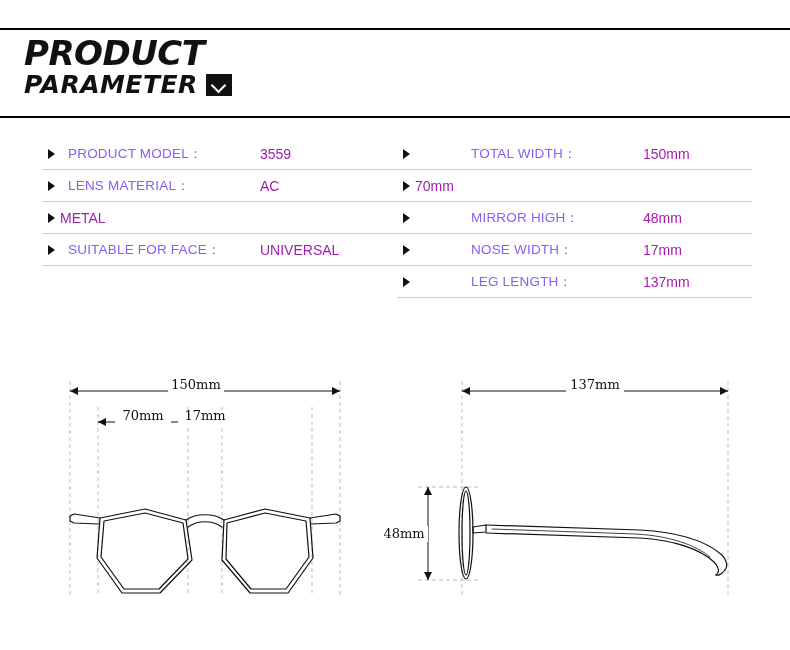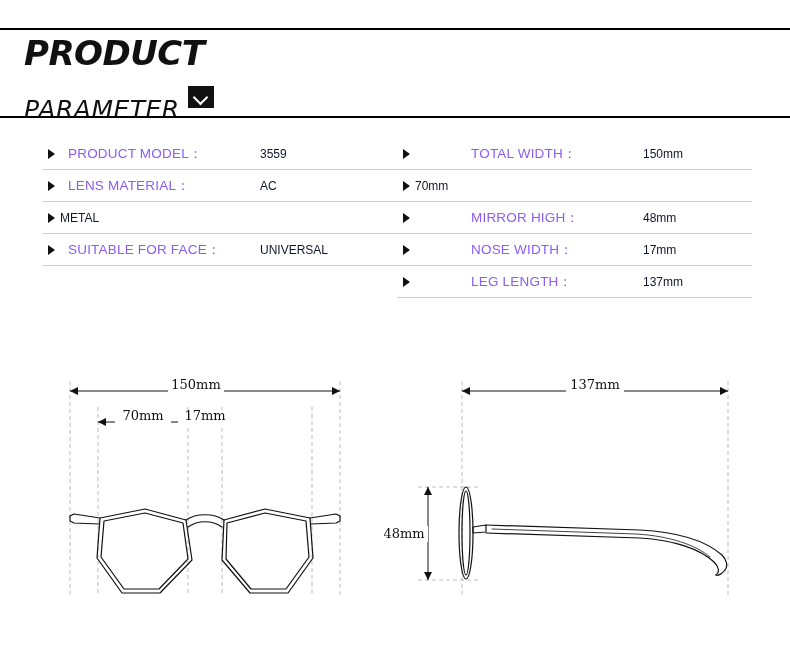--- a/index.html
+++ b/index.html
@@ -50,26 +50,25 @@
     color: #111;
     display: block;
   }
   .title-sub-row {
     display: flex;
     align-items: center;
     margin-top: 2px;
   }
   .title-sub {
     font-family: "DejaVu Sans", sans-serif;
-    font-weight: normal;
+    font-weight: bold;
     font-style: italic;
     font-size: 25px;
     letter-spacing: 0.5px;
     color: #111;
-    margin-top: 25px;
   }
   .chevron-box {
     width: 26px;
     height: 22px;
     background: #111;
     margin-left: 8px;
     position: relative;
   }
   .chevron-box::after {
     content: "";
@@ -121,22 +120,22 @@
     font-size: 13.5px;
     color: #8b5cf6;
     letter-spacing: 0.2px;
     white-space: nowrap;
     flex: 0 0 auto;
     width: 200px;
     padding-left: 8px;
     box-sizing: border-box;
   }
   .spec-value {
-    font-size: 12px;
-    color: #0f172a;
+    font-size: 14px;
+    color: #a21caf;
     white-space: nowrap;
   }
   .spec-col.right .spec-label {
     width: 180px;
     margin-left: 48px;
   }
 
   
   .diagrams {
     position: absolute;

